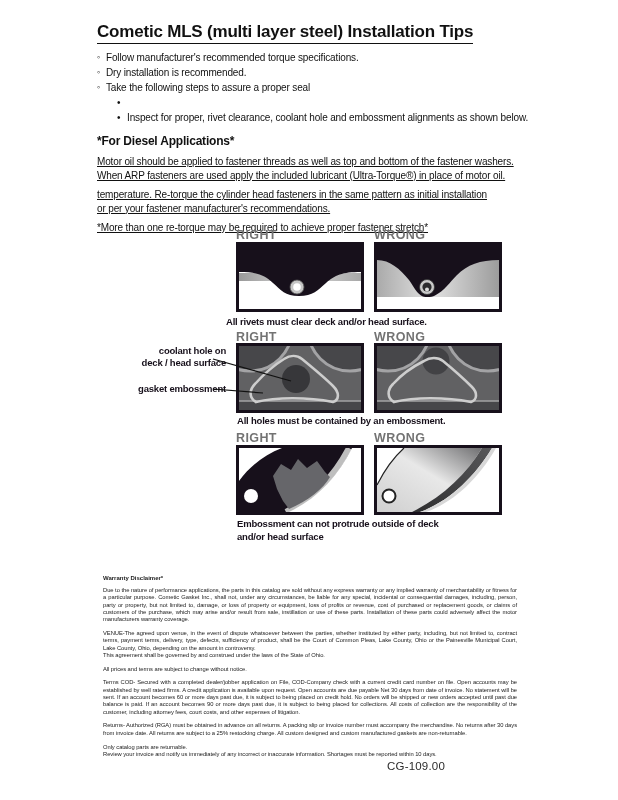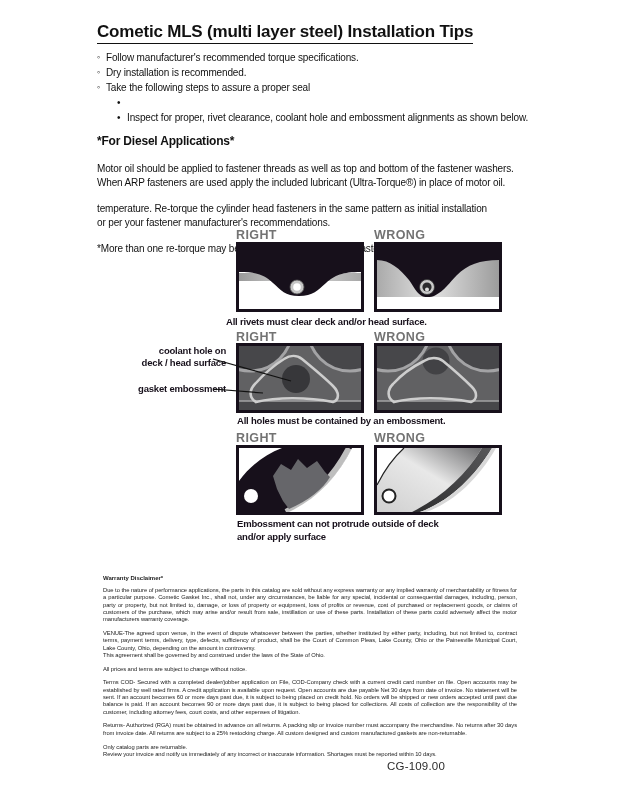--- a/index.html
+++ b/index.html
@@ -13,21 +13,21 @@
   .top{left:97px;top:22px;width:445px;}
   .doc-title{
     display:inline-block;font-size:17px;font-weight:700;letter-spacing:-0.2px;
     border-bottom:1.6px solid #111;padding-bottom:1px;margin-bottom:6px;white-space:nowrap;
   }
   .bullet-row{display:flex;line-height:15px;font-size:10px;letter-spacing:-0.15px;white-space:nowrap;}
   .bullet-row .marker{width:9px;flex:0 0 9px;font-size:9px;}
   .sub{padding-left:20px;}
   .sub .marker{width:10px;flex:0 0 10px;font-size:10px;}
   .diesel-heading{font-size:12px;font-weight:700;letter-spacing:-0.2px;margin-top:9px;line-height:15px;}
-  .para{margin-top:13px;}
+  .para{margin-top:6px;text-decoration:underline;}
   .para .pline{font-size:10px;line-height:13.5px;letter-spacing:-0.15px;white-space:nowrap;}
   
   .dg-header{
     position:absolute;width:128px;text-align:left;font-size:12.5px;font-weight:700;
     letter-spacing:0.4px;color:#737373;
   }
   .dg-box{position:absolute;width:128px;height:70px;}
   .dg-box svg{display:block;width:128px;height:70px;}
   .dg-caption{
     position:absolute;font-size:9.5px;font-weight:700;letter-spacing:-0.2px;
@@ -227,21 +227,21 @@
       <path d="M108,3 L118,3 C100,33 74,57 46,67 L38,67 C68,52 92,30 108,3 Z" fill="url(#g3d)"></path>
       <path d="M118,3 L122,3 C104,35 78,58 52,67 L46,67 C74,57 100,33 118,3 Z" fill="#d8d8d8"></path>
       <circle cx="15" cy="51" r="6.5" fill="#ffffff" stroke="#222" stroke-width="2"></circle>
     </g>
     <rect x="1.5" y="1.5" width="125" height="67" fill="none" stroke="#17101b" stroke-width="3"></rect>
   </svg>
 </div>
 
 <div class="dg-caption" style="left:237px;top:518px;">
   <div>Embossment can not protrude outside of deck</div>
-  <div>and/or apply surface</div>
+  <div>and/or head surface</div>
 </div>
 
 <svg id="leader-overlay" class="abs" viewBox="0 0 618 800">
   <line x1="213" y1="359" x2="291" y2="381" stroke="#111" stroke-width="1.2"></line>
   <line x1="213" y1="389" x2="263" y2="393" stroke="#111" stroke-width="1.2"></line>
 </svg>
 
 <div class="abs legal">
   <div class="legal-heading">Warranty Disclaimer*</div>
 

